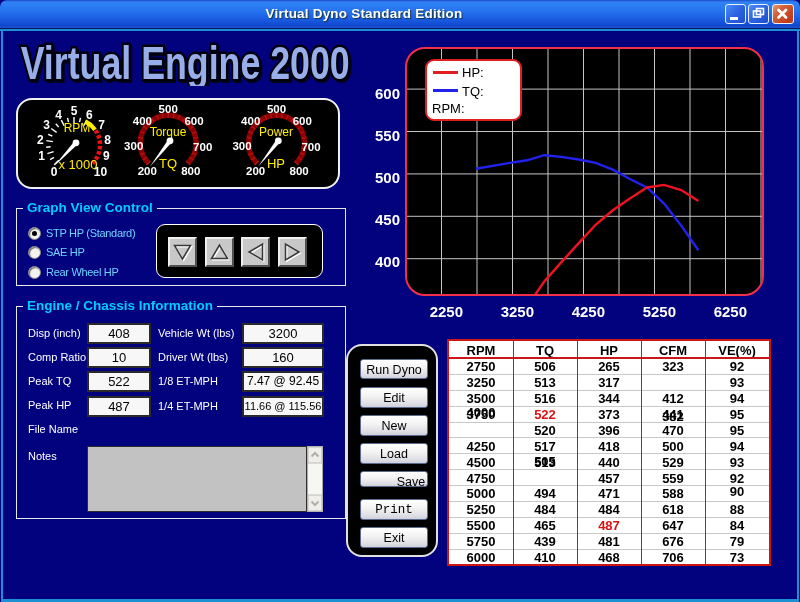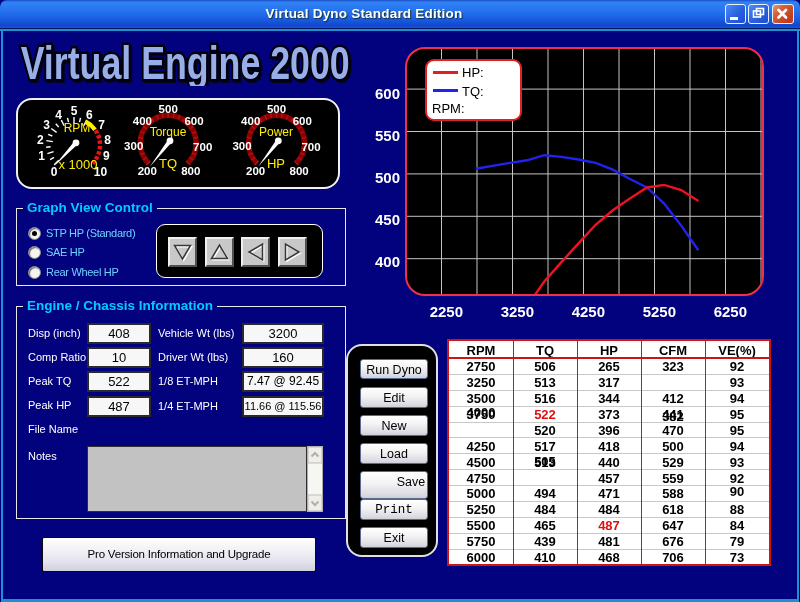--- a/index.html
+++ b/index.html
@@ -234,21 +234,20 @@
   <div class="abs inp" style="left:242px;top:396px;width:82px;height:21px;font-size:11px;">11.66 @ 115.56</div>
   <div class="abs" style="left:87px;top:446px;width:220px;height:66px;background:#c2c2c2;border:1.5px solid #2e2e2e;box-sizing:border-box;"></div>
   <div class="abs" style="left:307px;top:446px;width:16px;height:66px;background:#f6f6f3;border:1px solid #aaa;box-sizing:border-box;"></div>
   <svg class="abs" style="left:307px;top:446px;" width="16" height="66" viewBox="0 0 16 66">
     <rect x="1" y="1" width="14" height="16" fill="#efeee8" stroke="#bbb"></rect>
     <rect x="1" y="49" width="14" height="16" fill="#efeee8" stroke="#bbb"></rect>
     <path d="M 4.5 10.5 L 8 7 L 11.5 10.5" fill="none" stroke="#b0afa8" stroke-width="2"></path>
     <path d="M 4.5 55.5 L 8 59 L 11.5 55.5" fill="none" stroke="#b0afa8" stroke-width="2"></path>
   </svg>
 
-  <div class="abs" style="left:42px;top:537px;width:274px;height:35px;background:linear-gradient(180deg,#ffffff,#e4e4ee 70%,#d0d0de);border:1.5px solid #0a0a0a;border-radius:2px;box-sizing:border-box;color:#000;font-size:11.5px;letter-spacing:-0.2px;text-align:center;line-height:32px;">Pro Version Information and Upgrade</div>
 
   <div class="abs" id="plot"></div>
   <svg class="abs" style="left:405px;top:47px;" width="359" height="249" viewBox="0 0 359 249">
     <defs>
         <clipPath id="pc">
           <rect x="2" y="2" width="355" height="245" rx="18"></rect>
         </clipPath>
       </defs>
     <g clip-path="url(#pc)">
       <g stroke="#c4c4c4" stroke-width="1">
@@ -287,21 +286,21 @@
   <div class="abs xlab" style="left:490px;top:303px;">3250</div>
   <div class="abs xlab" style="left:561px;top:303px;">4250</div>
   <div class="abs xlab" style="left:632px;top:303px;">5250</div>
   <div class="abs xlab" style="left:703px;top:303px;">6250</div>
 
   <div class="abs" style="left:346px;top:344px;width:92px;height:213px;background:#000;border:2px solid #e0e0e0;border-radius:16px;box-sizing:border-box;"></div>
   <div class="abs xpb" style="left:360px;top:359px;width:68px;height:20px;font-size:12.5px;line-height:20px;">Run Dyno</div>
   <div class="abs xpb" style="left:360px;top:387px;width:68px;height:21px;font-size:12.5px;line-height:20px;">Edit</div>
   <div class="abs xpb" style="left:360px;top:415px;width:68px;height:21px;font-size:12.5px;line-height:20px;">New</div>
   <div class="abs xpb" style="left:360px;top:443px;width:68px;height:21px;font-size:12.5px;line-height:20px;">Load</div>
-  <div class="abs xpb" style="left:360px;top:471px;width:68px;height:28px;font-size:12.5px;line-height:20px;padding-left:34px;">Save</div>
+  <div class="abs xpb" style="left:360px;top:471px;width:68px;height:16px;font-size:12.5px;line-height:20px;padding-left:34px;">Save</div>
   <div class="abs xpb" style="left:360px;top:499px;width:68px;height:21px;font-size:12.5px;line-height:20px;font-family:Liberation Mono, monospace;">Print</div>
   <div class="abs xpb" style="left:360px;top:527px;width:68px;height:21px;font-size:12.5px;line-height:20px;">Exit</div>
 
   <div id="tbl" class="abs">
     <div class="tcell" style="left:0px;top:1.5px;">RPM</div>
     <div class="tcell" style="left:64px;top:1.5px;">TQ</div>
     <div class="tcell" style="left:128px;top:1.5px;">HP</div>
     <div class="tcell" style="left:192px;top:1.5px;">CFM</div>
     <div class="tcell" style="left:256px;top:1.5px;">VE(%)</div>
     <div style="position:absolute;left:0;top:15.5px;width:320px;height:2px;background:#cc1616;"></div>

